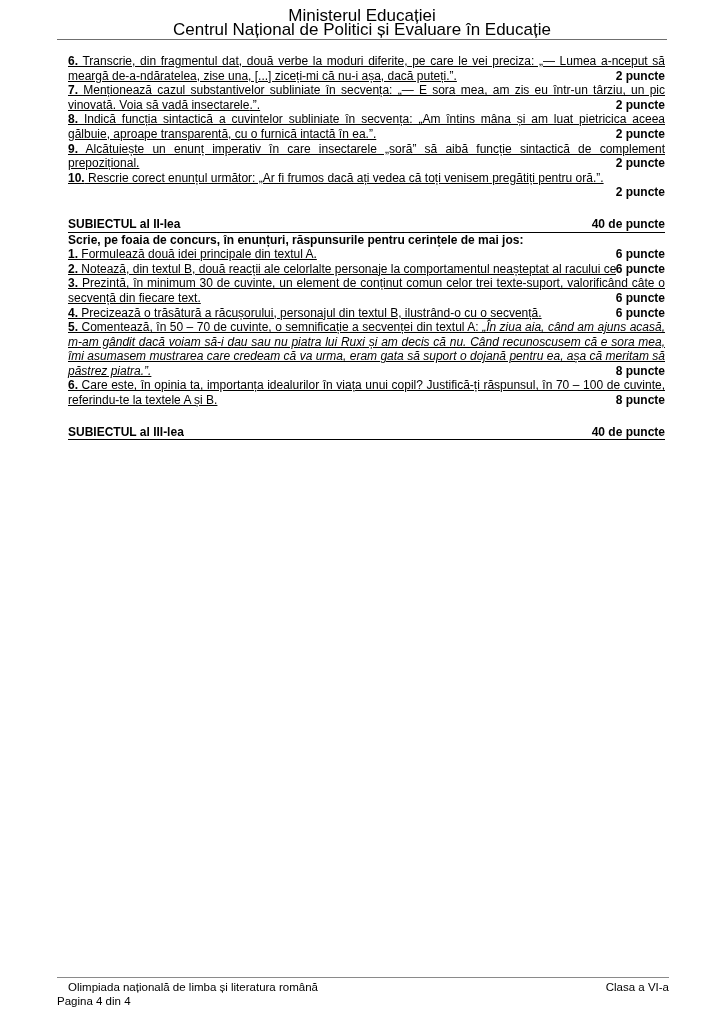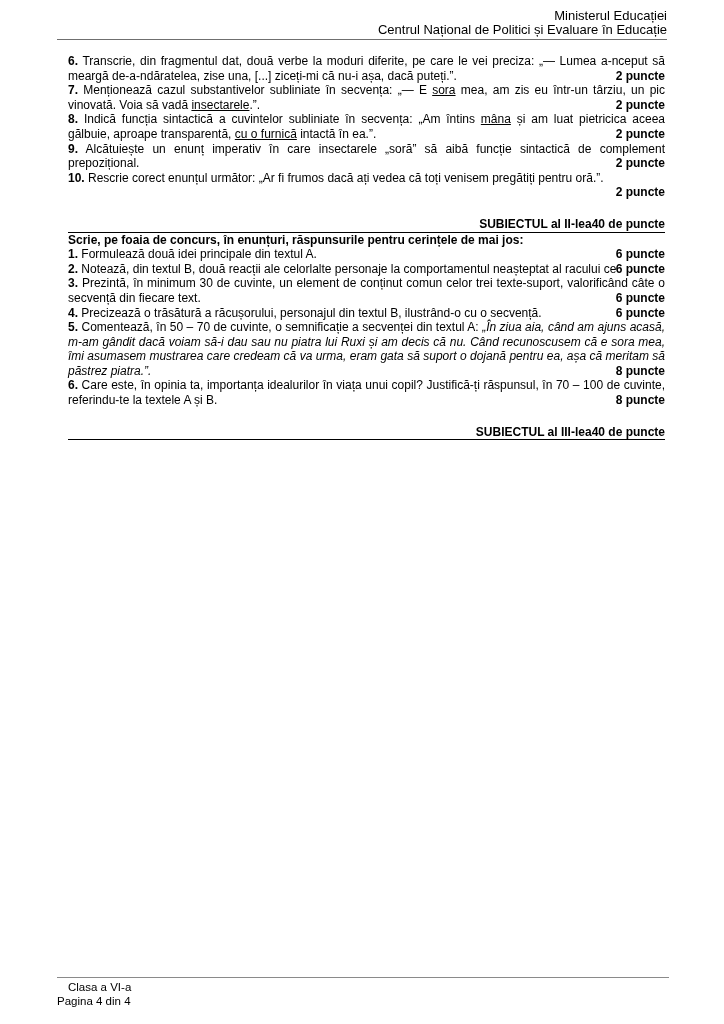--- a/index.html
+++ b/index.html
@@ -4,32 +4,32 @@
 <style>
   html,body{margin:0;padding:0;}
   body{
     width:724px;height:1024px;background:#ffffff;position:relative;
     font-family:"Liberation Sans","DejaVu Sans",sans-serif;
     font-size:12px;line-height:14.6px;color:#000;
     -webkit-font-smoothing:antialiased;
   }
   .page{position:absolute;inset:0;overflow:hidden;}
   .hdr{
-    text-align:right;margin:0 57px;padding-top:9px;padding-bottom:3px;
-    font-size:13px;line-height:13.5px;border-bottom:1.4px solid #6f6f6f;
+    text-align:center;margin:0 57px;padding-top:9px;padding-bottom:3px;
+    font-size:17px;line-height:13.5px;border-bottom:1.4px solid #6f6f6f;
   }
   .content{margin:14px 59px 0 68px;text-align:justify;}
   .b{font-weight:700;}
   .u{text-decoration:underline;margin-top:21px;}
   .i{font-style:italic;}
-  .item{position:relative;}
+  .item{position:relative;text-decoration:underline;}
   .pts{position:absolute;right:0;bottom:0;font-weight:700;background:#fff;}
   .pts-line{text-align:right;font-weight:700;}
   .sec-head{
-    display:flex;justify-content:flex-end;font-weight:700;
+    display:flex;justify-content:space-between;font-weight:700;
     border-bottom:1.3px solid #000;margin-top:17px;
   }
   .intro{font-weight:700;text-align:left;}
   .task{font-weight:700;text-indent:28px;margin-top:13px;}
   .grading{margin-top:14px;}
   .ftr{
     position:absolute;left:57px;right:55px;top:977px;
     border-top:1.2px solid #8a8a8a;padding-top:3px;font-size:11.5px;line-height:13.5px;
   }
   .ftr-row{display:flex;justify-content:space-between;padding-left:11px;}
@@ -104,18 +104,19 @@
     <div class="sec-head">
       <span>SUBIECTUL al III-lea</span>
       <span>40 de puncte</span>
     </div>
 
 
   </div>
 
   <div class="ftr">
     <div class="ftr-row">
+      <span>Olimpiada națională de limba și literatura română</span>
       <span>Clasa a VI-a</span>
     </div>
     <div class="ftr-page">Pagina 4 din 4</div>
   </div>
 
 </div>
 
 </body></html>

